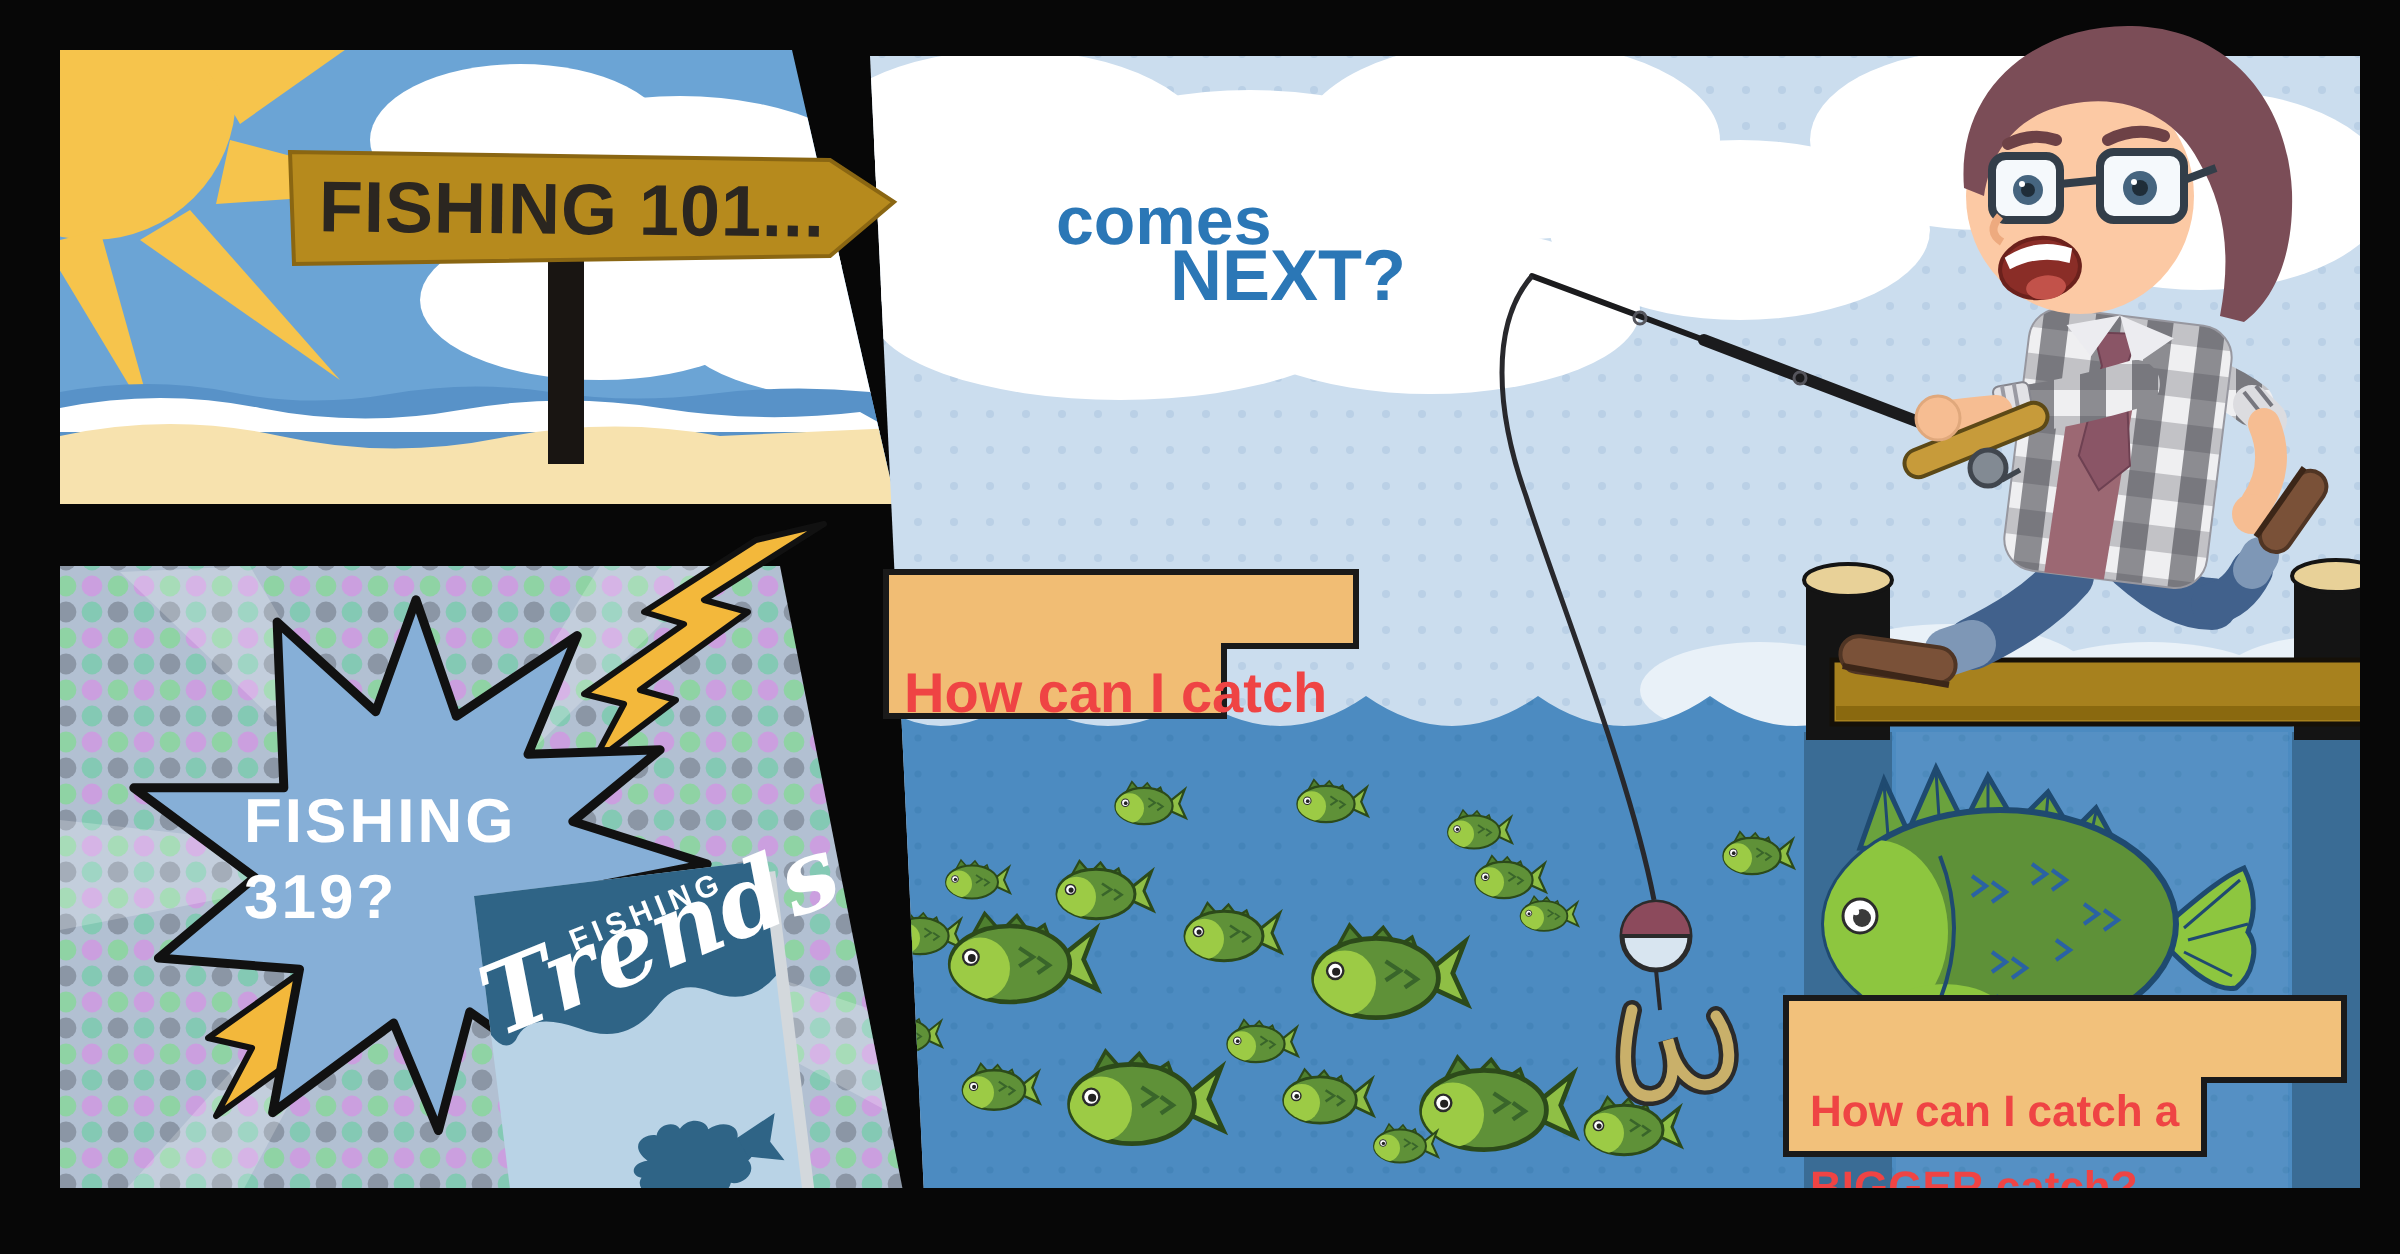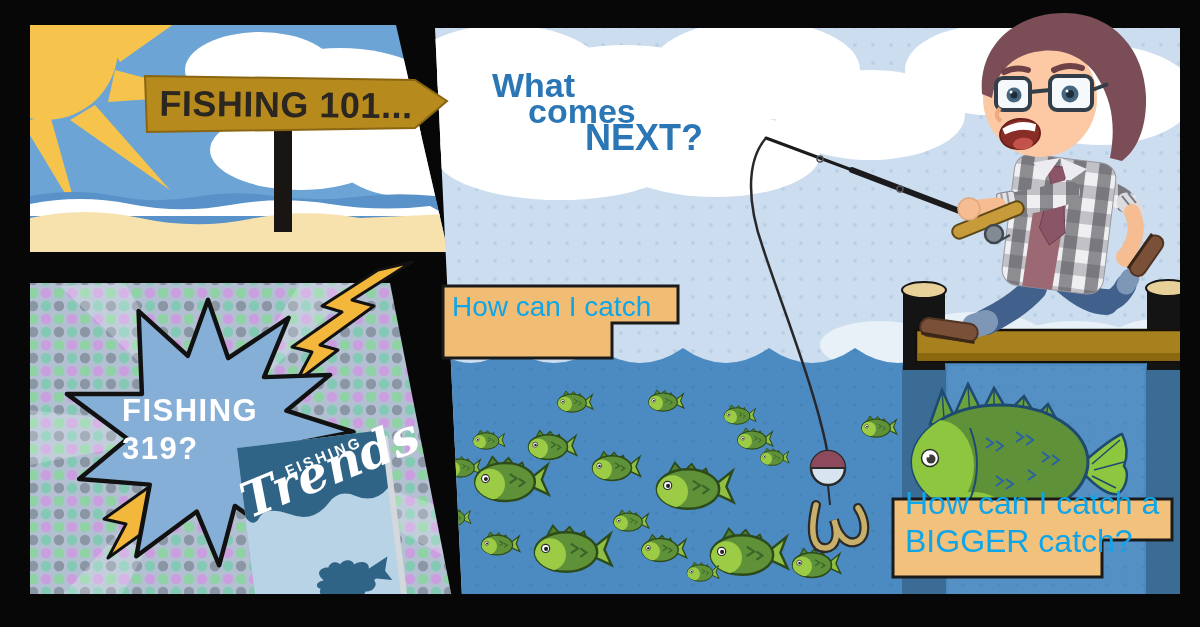--- a/index.html
+++ b/index.html
@@ -8,23 +8,23 @@
   .txt{position:absolute;z-index:5;font-family:"Liberation Sans",sans-serif;white-space:nowrap;}
   .sign-label{left:150px;top:84px;width:272px;text-align:center;font-size:36px;font-weight:800;
     color:#2b2620;letter-spacing:.5px;transform:rotate(.6deg);}
   .hl{color:#2b77b6;font-weight:700;}
   .hl1{left:492px;top:66px;font-size:34px;}
   .hl2{left:528px;top:92px;font-size:34px;}
   .hl3{left:585px;top:117px;font-size:36px;font-weight:700;}
   .burst-text{left:122px;top:392px;color:#ffffff;font-weight:800;font-size:31px;
     line-height:38px;letter-spacing:1.5px;}
   .burst-text span{display:block;}
-  .qtext{color:#0ea5e9;font-weight:400;}
+  .qtext{color:#ef4444;font-weight:700;margin-top:40px;}
   .more-text{left:452px;top:289px;font-size:28px;line-height:35px;}
-  .bigger-text{left:905px;top:484px;font-size:32px;line-height:38px;}
+  .bigger-text{left:905px;top:497px;font-size:22px;line-height:38px;}
   .book-wrap{left:237px;top:448px;width:145px;height:178px;transform:rotate(-7deg);
     transform-origin:0 0;}
   .book-eyebrow{position:absolute;left:44px;top:10px;transform:rotate(-15deg);color:#fff;
     font-family:"Liberation Sans",sans-serif;font-size:15px;font-weight:700;letter-spacing:3px;}
   .book-title{position:absolute;left:-4px;top:2px;transform:rotate(-15deg);color:#fff;
     font-family:"DejaVu Serif",serif;font-style:italic;font-size:49px;font-weight:700;}
 </style>
 </head>
 <body>
 
@@ -308,21 +308,20 @@
              C108,164 98,166 94,162 C88,168 78,166 76,160 C68,162 62,154 66,150 C60,148 62,142 70,142 Z" fill="#2f6486"></path>
     <path d="M116,136 L136,126 L132,140 L138,150 L120,146 Z" fill="#2f6486"></path>
   </g>
 
   <path d="M443,286 L678,286 L678,323 L612,323 L612,358 L443,358 Z" fill="#f1bd74" stroke="#1a1a1a" stroke-width="3"></path>
   <path d="M893,499 L1172,499 L1172,540 L1102,540 L1102,577 L893,577 Z" fill="#f2c17b" stroke="#1a1a1a" stroke-width="3"></path>
 </svg>
 
 <div class="txt sign-label">FISHING 101...</div>
 
-<div class="txt hl hl1">What</div>
 <div class="txt hl hl2">comes</div>
 <div class="txt hl hl3">NEXT?</div>
 
 <div class="txt burst-text">
   <span>FISHING</span>
   <span>319?</span>
 </div>
 
 <div class="txt qtext more-text">
   <span style="display:block">How can I catch</span>

